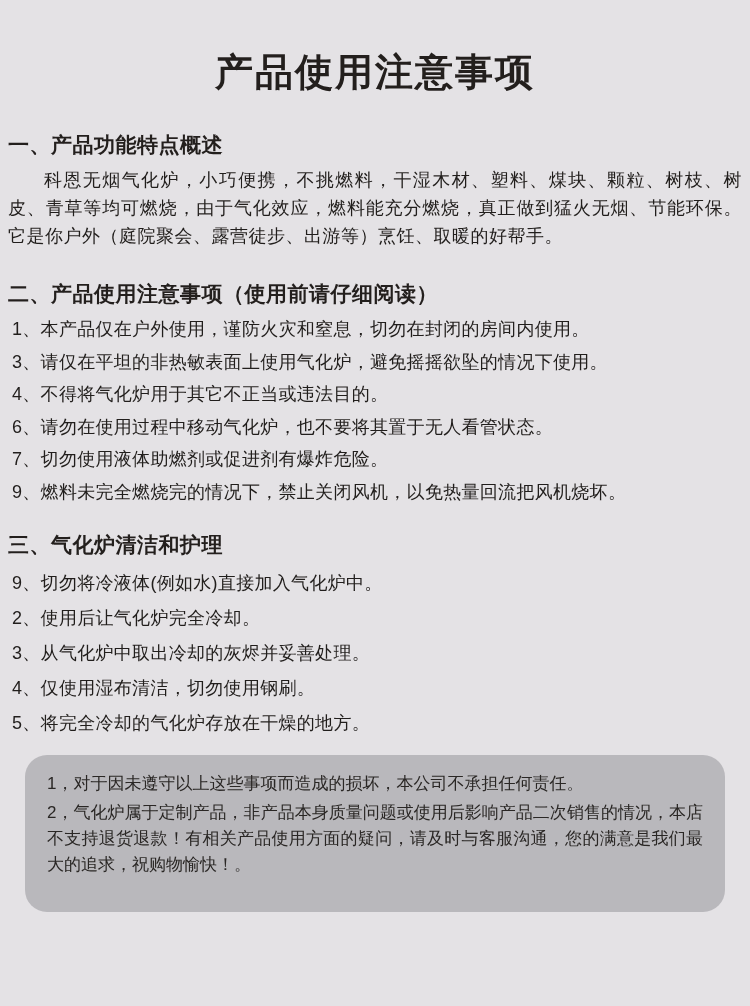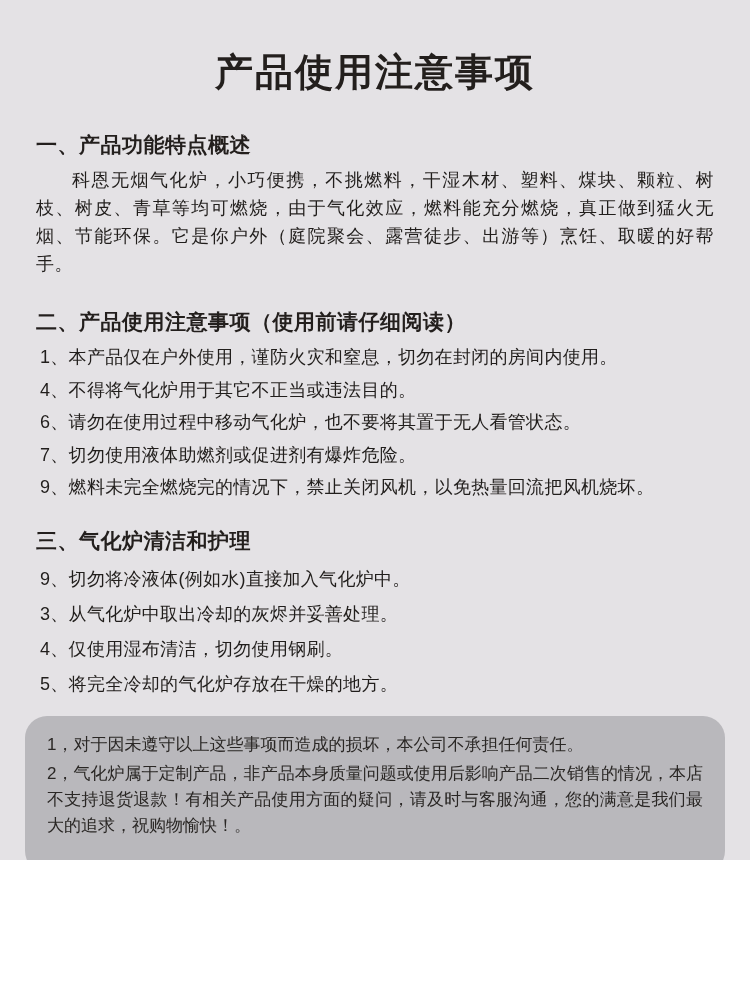--- a/index.html
+++ b/index.html
@@ -1,35 +1,35 @@
 <!DOCTYPE html>
 <html lang="zh"><head>
 <meta charset="utf-8">
 <style>
   html, body { margin: 0; padding: 0; }
   .page {
     position: relative;
     width: 750px;
-    height: 860px;
+    height: 1006px;
     background: #e4e2e5;
     color: #211e1c;
     font-family: "Liberation Sans", sans-serif;
     overflow: hidden;
     box-sizing: border-box;
   }
   .page-title {
     margin: 0;
     padding-top: 47px;
     text-align: center;
     font-size: 38px;
     font-weight: 800;
     letter-spacing: 2px;
     color: #231f1d;
   }
-  .content { padding: 0 36px; }
+  .content { padding: 0 8px; }
   .sec-heading {
     margin: 0;
     font-size: 21px;
     font-weight: 800;
     color: #231f1d;
     letter-spacing: 0.5px;
   }
   .sec1 .sec-heading { margin-top: 33px; }
   .sec2 .sec-heading { margin-top: 30px; }
   .sec3 .sec-heading { margin-top: 25px; }
@@ -80,29 +80,31 @@
   <div class="content">
 
     <section class="sec1">
       <h2 class="sec-heading">一、产品功能特点概述</h2>
       <p class="intro">科恩无烟气化炉，小巧便携，不挑燃料，干湿木材、塑料、煤块、颗粒、树枝、树皮、青草等均可燃烧，由于气化效应，燃料能充分燃烧，真正做到猛火无烟、节能环保。它是你户外（庭院聚会、露营徒步、出游等）烹饪、取暖的好帮手。</p>
     </section>
 
     <section class="sec2">
       <h2 class="sec-heading">二、产品使用注意事项（使用前请仔细阅读）</h2>
       <p class="li">1、本产品仅在户外使用，谨防火灾和窒息，切勿在封闭的房间内使用。</p>
+      <p class="li">3、请仅在平坦的非热敏表面上使用气化炉，避免摇摇欲坠的情况下使用。</p>
       <p class="li">4、不得将气化炉用于其它不正当或违法目的。</p>
       <p class="li">6、请勿在使用过程中移动气化炉，也不要将其置于无人看管状态。</p>
       <p class="li">7、切勿使用液体助燃剂或促进剂有爆炸危险。</p>
       <p class="li">9、燃料未完全燃烧完的情况下，禁止关闭风机，以免热量回流把风机烧坏。</p>
     </section>
 
     <section class="sec3">
       <h2 class="sec-heading">三、气化炉清洁和护理</h2>
       <p class="li">9、切勿将冷液体(例如水)直接加入气化炉中。</p>
+      <p class="li">2、使用后让气化炉完全冷却。</p>
       <p class="li">3、从气化炉中取出冷却的灰烬并妥善处理。</p>
       <p class="li">4、仅使用湿布清洁，切勿使用钢刷。</p>
       <p class="li">5、将完全冷却的气化炉存放在干燥的地方。</p>
     </section>
 
   </div>
 
   <div class="tips-box">
     <p class="tip">1，对于因未遵守以上这些事项而造成的损坏，本公司不承担任何责任。</p>
     <p class="tip">2，气化炉属于定制产品，非产品本身质量问题或使用后影响产品二次销售的情况，本店不支持退货退款！有相关产品使用方面的疑问，请及时与客服沟通，您的满意是我们最大的追求，祝购物愉快！。</p>

